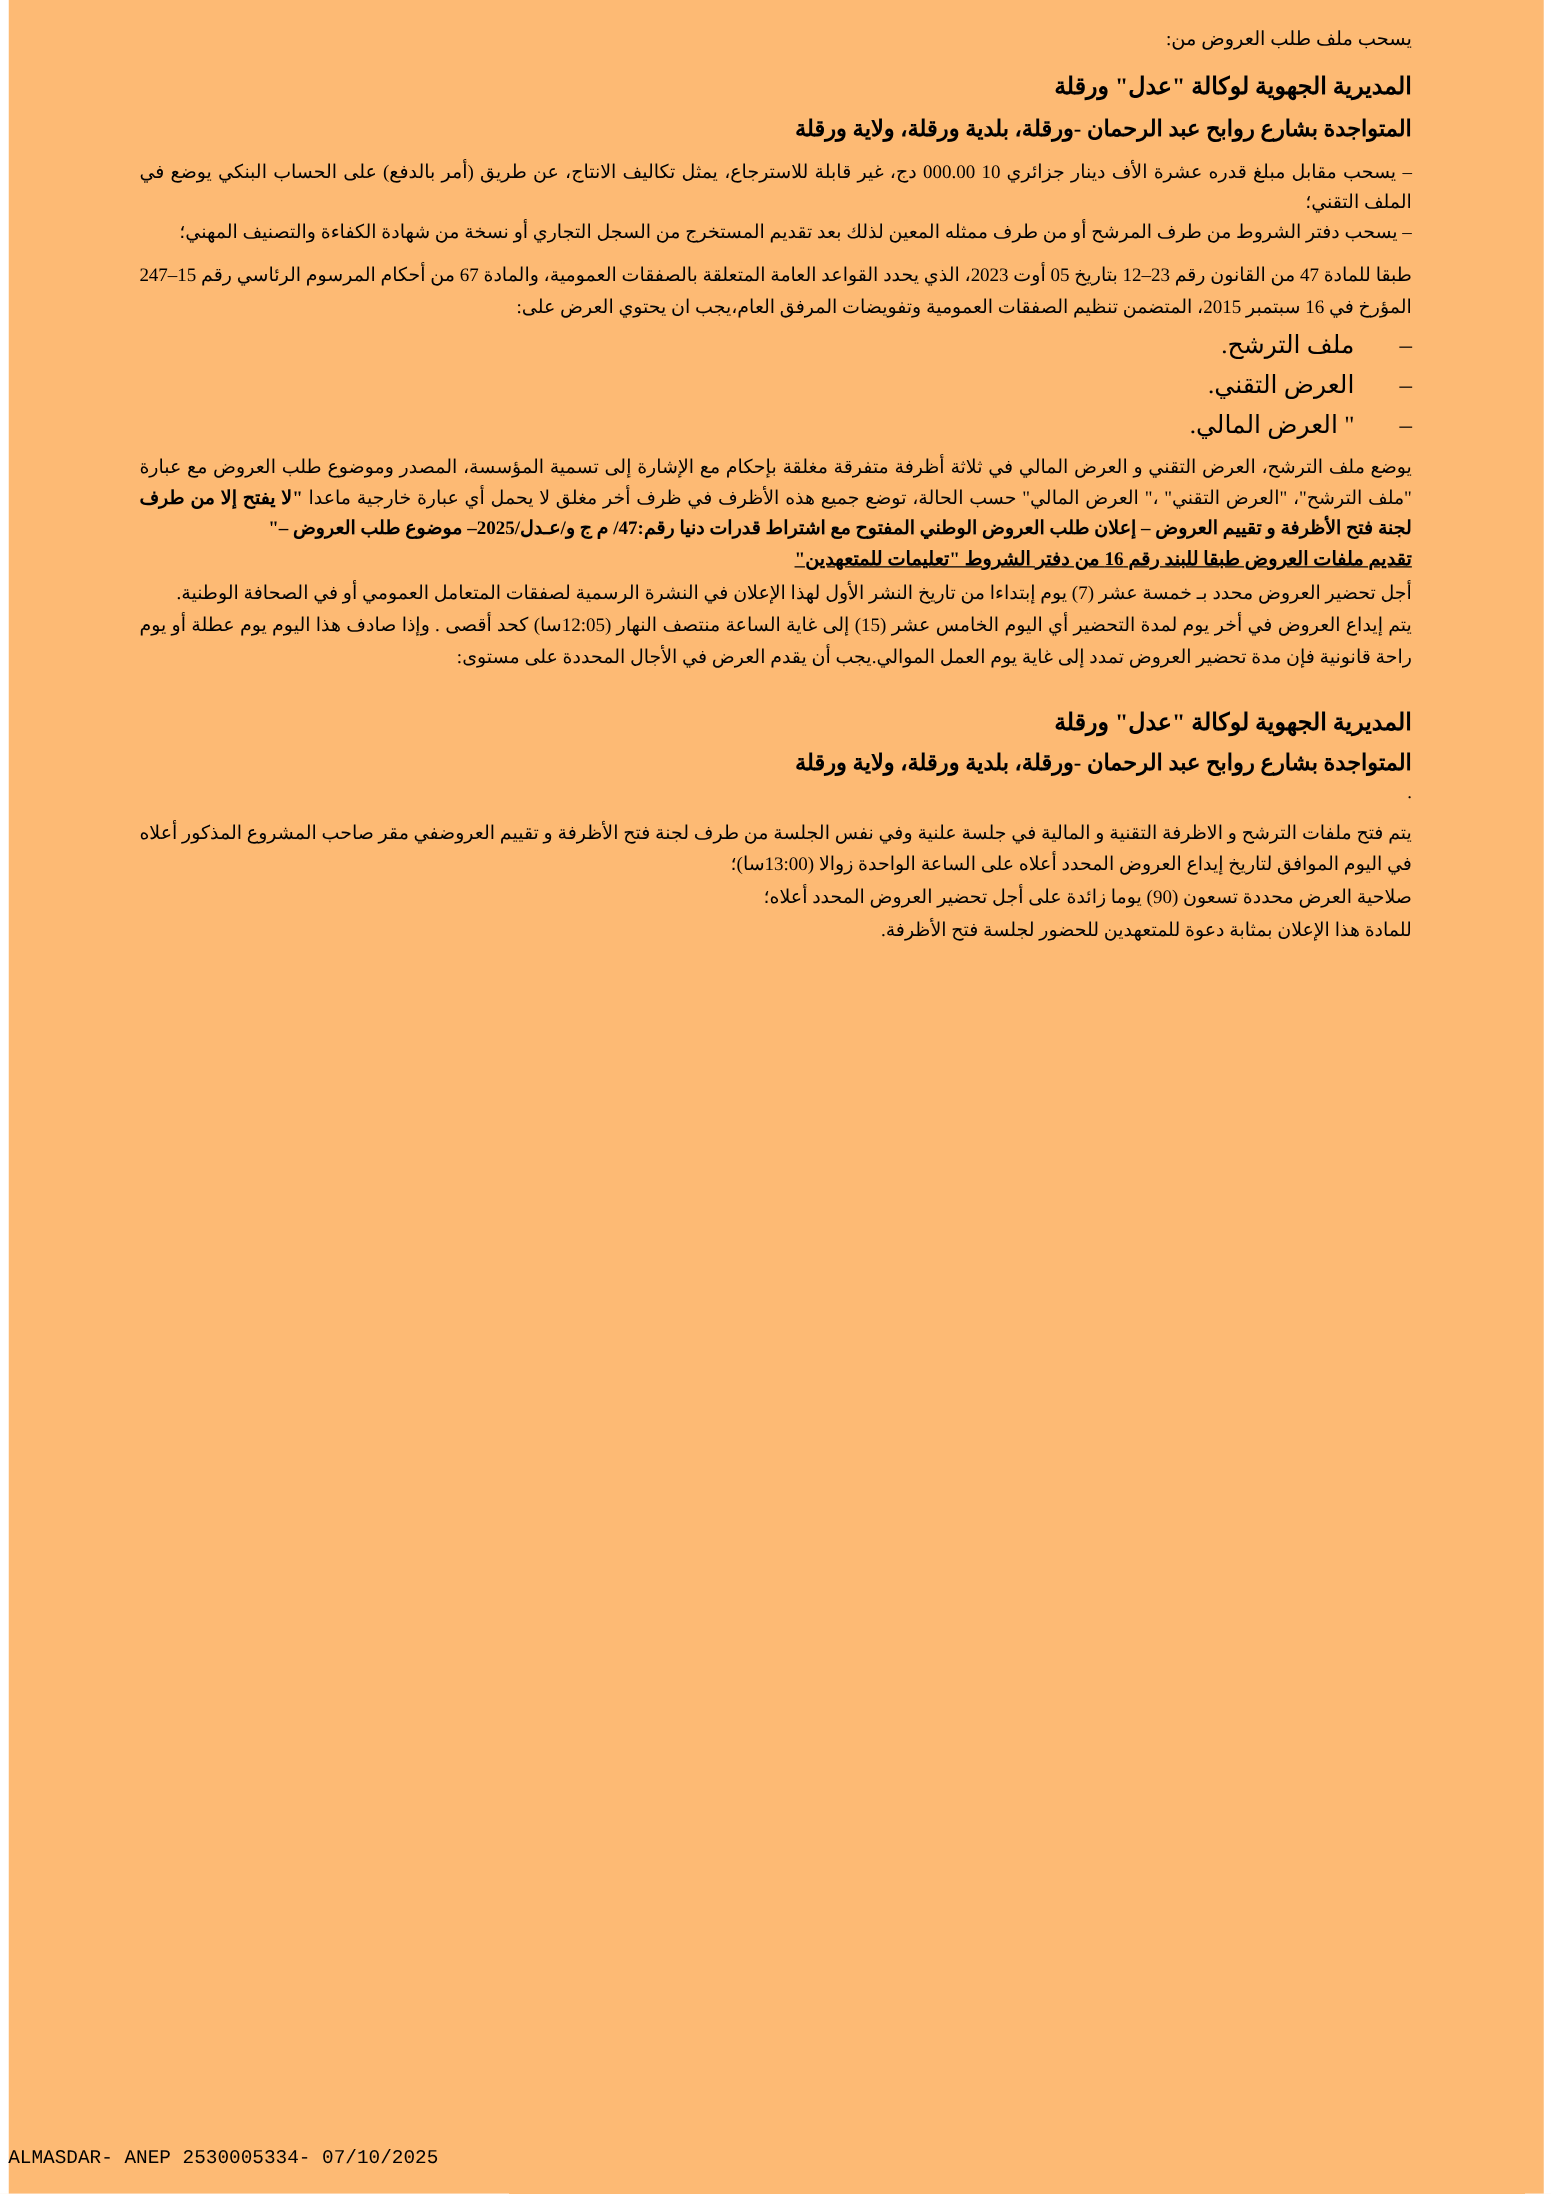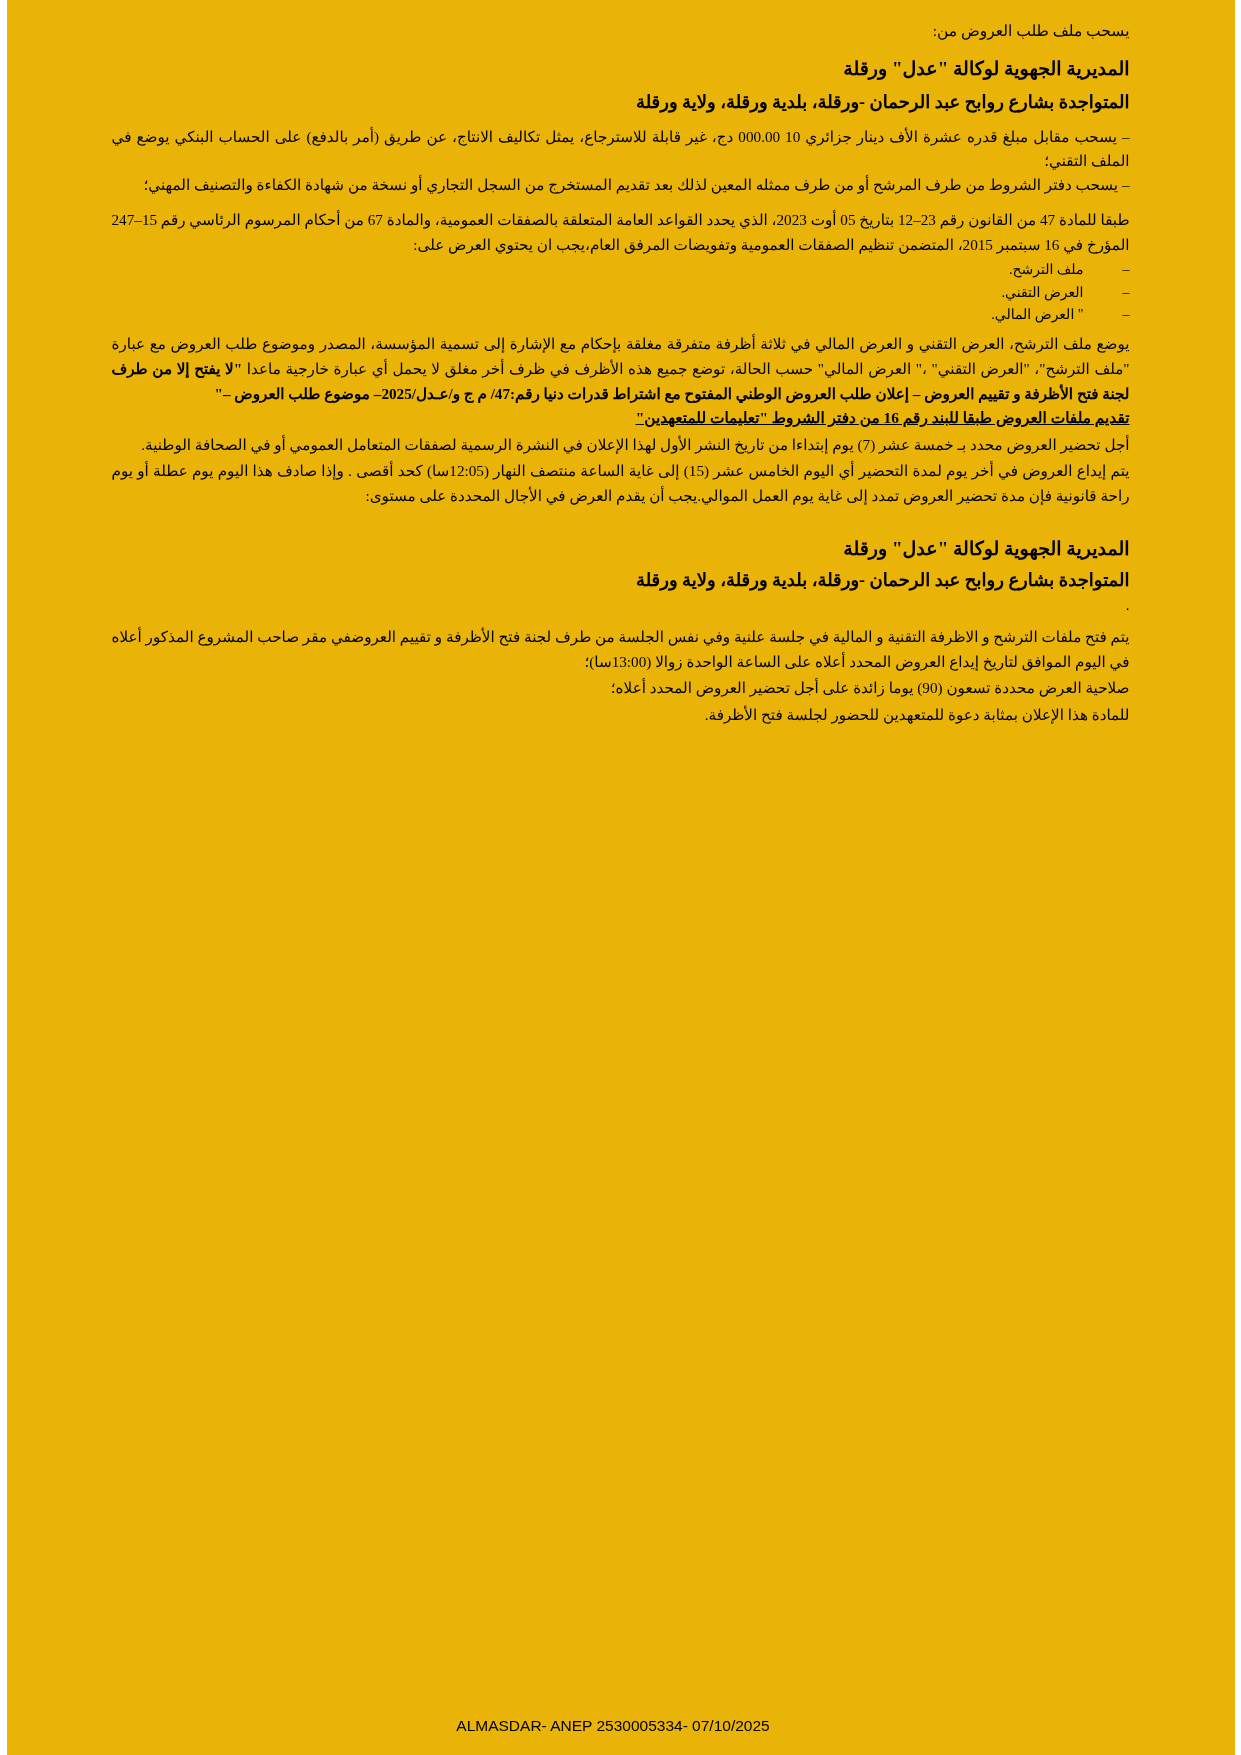--- a/index.html
+++ b/index.html
@@ -11,21 +11,21 @@
     font-family: "Liberation Serif", "DejaVu Serif", serif;
     color: #000000;
   }
   .page {
     width: 1228px;
     min-height: 1755px;
     margin: 0 auto;
     position: relative;
     box-sizing: border-box;
     padding: 22px 105px 0 105px;
-    background: #eab308;
+    background: #fdba74;
   }
   .doc {
     direction: rtl;
     text-align: justify;
     text-align-last: right;
   }
   p {
     margin: 0 0 2px 0;
   }
   .top-line {
@@ -71,21 +71,21 @@
     line-height: 1.62;
     text-align: justify;
     margin-bottom: 0;
   }
   .bullet-list {
     list-style: none;
     margin: 2px 0 6px 0;
     padding: 0;
   }
   .bullet-list li {
-    font-size: 14px;
+    font-size: 20px;
     line-height: 1.6;
     text-align: center;
     padding-right: 0;
   }
   .bullet-list li .dash {
     display: inline-block;
     width: 46px;
     text-align: center;
   }
   .bullet-list li .txt {
@@ -122,24 +122,23 @@
     text-align: center;
     font-size: 15px;
     line-height: 1.3;
     margin: 0 0 10px 0;
   }
   .footer {
     position: absolute;
     left: 0;
     right: 15px;
     bottom: 20px;
-    text-align: center;
     direction: ltr;
     font-size: 15.5px;
-    font-family: Liberation Sans, sans-serif;
+    font-family: Liberation Mono, monospace;
   }
 </style>
 </head>
 <body>
 
 <div class="page">
 
   <div class="doc">
 
     <p class="top-line">

